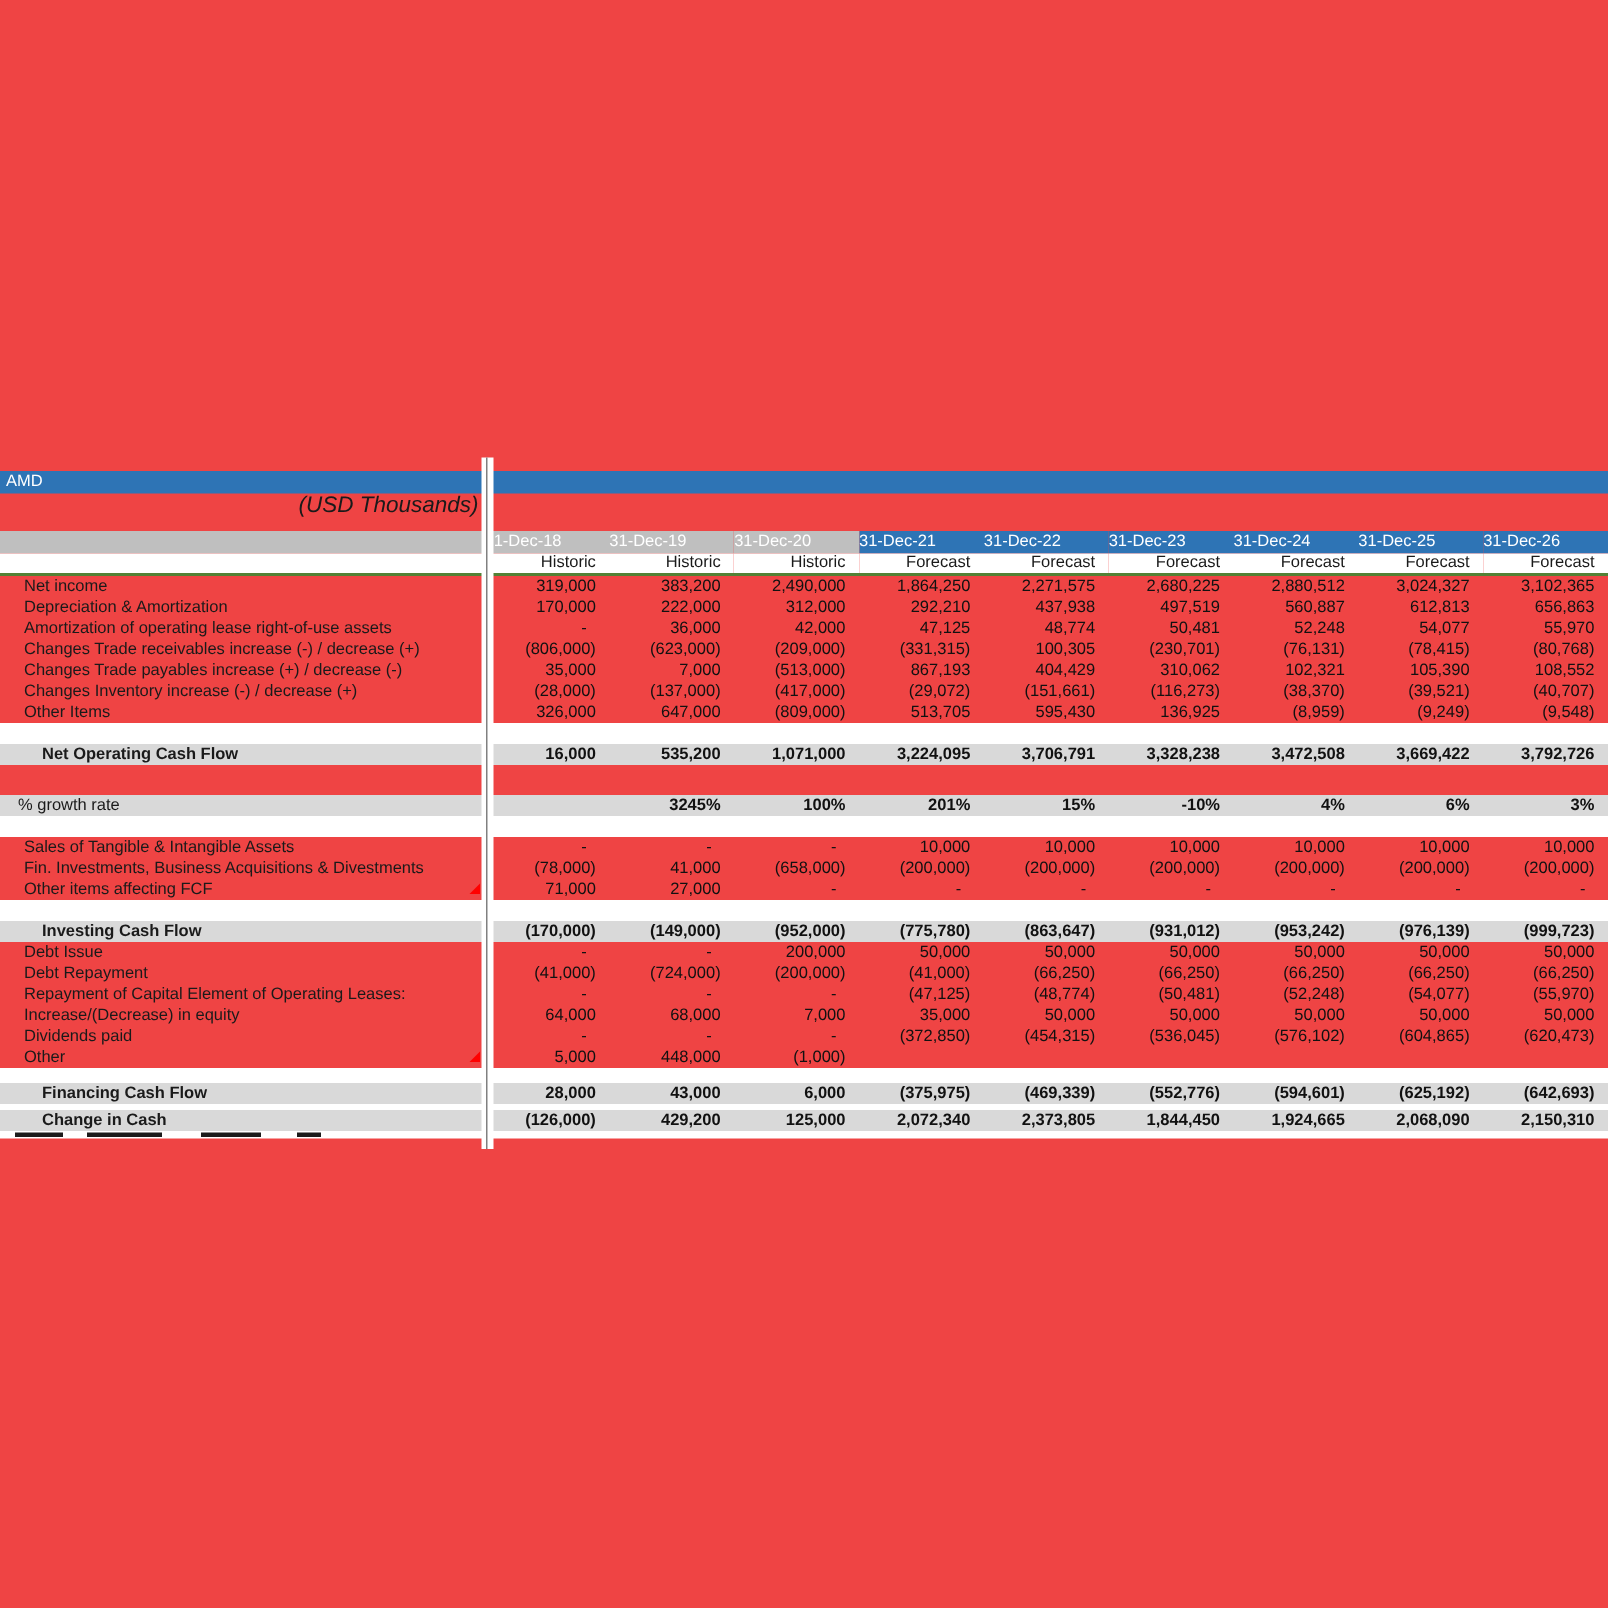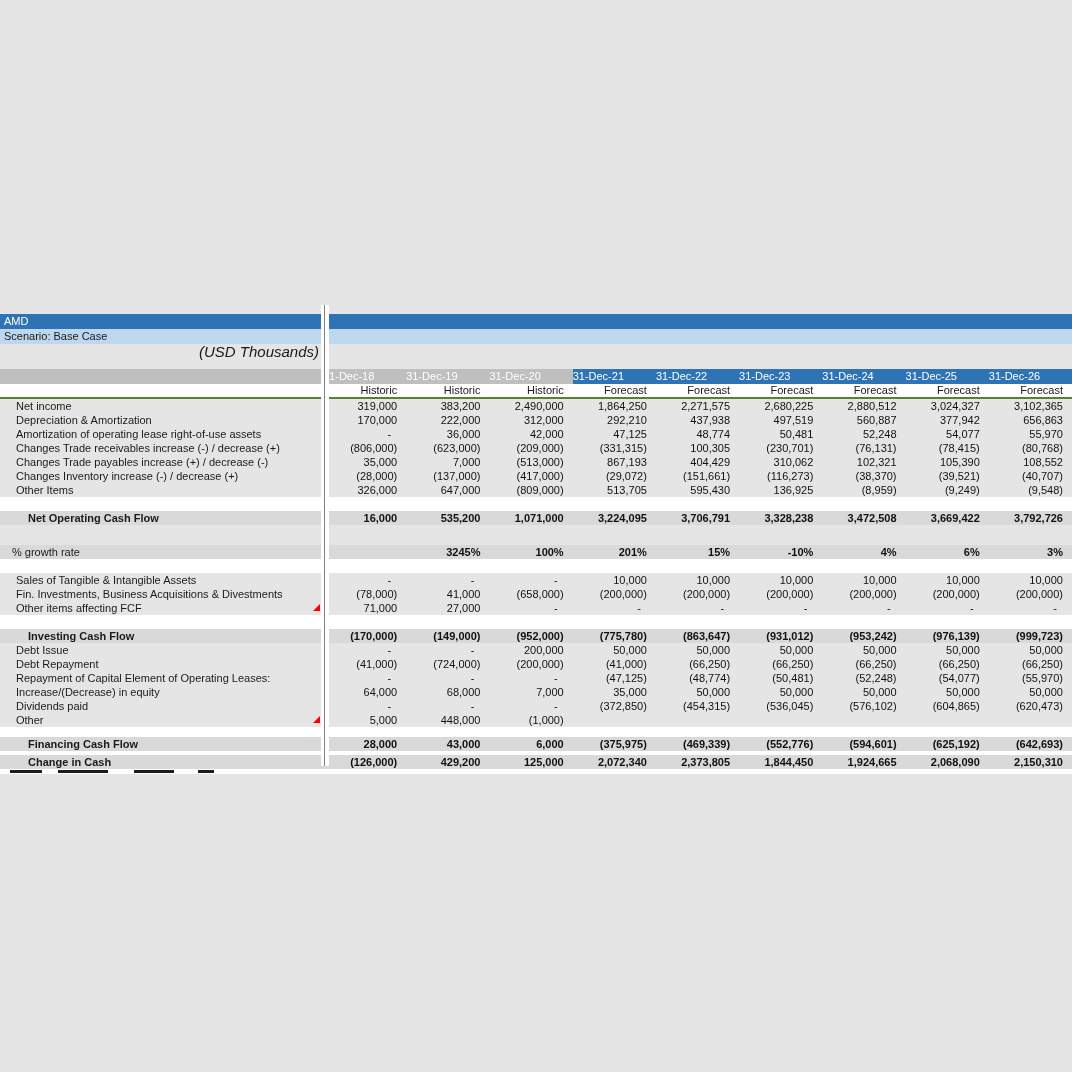--- a/index.html
+++ b/index.html
@@ -1,17 +1,17 @@
 <!DOCTYPE html>
 <html><head>
 <meta charset="utf-8">
 <style>
   html,body{margin:0;padding:0;background:#fff;}
   body{width:1072px;height:1072px;font-family:"Liberation Sans",sans-serif;-webkit-font-smoothing:antialiased;}
-  .canvas{position:relative;width:1072px;height:1072px;background:#e5e5e5;overflow:hidden;}
+  .canvas{position:relative;width:1072px;height:1072px;background:#ef4444;overflow:hidden;}
   .sheet{position:absolute;left:0;top:314px;width:1072px;}
 
   .band{height:15px;line-height:15px;font-size:11px;padding-left:4px;box-sizing:border-box;}
   .band-company{background:#2E74B5;color:#fff;}
   .band-scenario{background:#BDD7EE;color:#1a1a1a;}
   .units-row{height:15px;line-height:15px;font-size:15px;font-style:italic;color:#1a1a1a;
              width:321px;text-align:right;box-sizing:border-box;padding-right:2px;}
   .head-gap{height:10px;}
 
   .grid{width:1072px;}
@@ -46,23 +46,20 @@
   .col-strip{position:absolute;left:321px;top:305px;width:8px;height:461px;background:#fff;z-index:5;}
   .col-line{position:absolute;left:3px;top:0;width:1px;height:100%;background:#808080;}
 </style>
 </head>
 <body>
 
 <div class="canvas">
   <div class="sheet">
     <div class="band band-company">
       <span>AMD</span>
-    </div>
-    <div class="band band-scenario">
-      <span>Scenario: Base Case</span>
     </div>
     <div class="units-row">(USD Thousands)</div>
     <div class="head-gap"></div>
 
     <div class="grid">
       <div class="row colhead" id="colhead-row">
           <div class="cell corner"></div>
           <div class="cell hist">31-Dec-18</div>
           <div class="cell hist">31-Dec-19</div>
           <div class="cell hist">31-Dec-20</div>
@@ -100,21 +97,21 @@
           </div>
           <div class="row data">
             <div class="cell label">Depreciation &amp; Amortization</div>
             <div class="cell val">170,000</div>
             <div class="cell val">222,000</div>
             <div class="cell val">312,000</div>
             <div class="cell val">292,210</div>
             <div class="cell val">437,938</div>
             <div class="cell val">497,519</div>
             <div class="cell val">560,887</div>
-            <div class="cell val">377,942</div>
+            <div class="cell val">612,813</div>
             <div class="cell val">656,863</div>
           </div>
           <div class="row data">
             <div class="cell label">Amortization of operating lease right-of-use assets</div>
             <div class="cell val dash">-</div>
             <div class="cell val">36,000</div>
             <div class="cell val">42,000</div>
             <div class="cell val">47,125</div>
             <div class="cell val">48,774</div>
             <div class="cell val">50,481</div>

